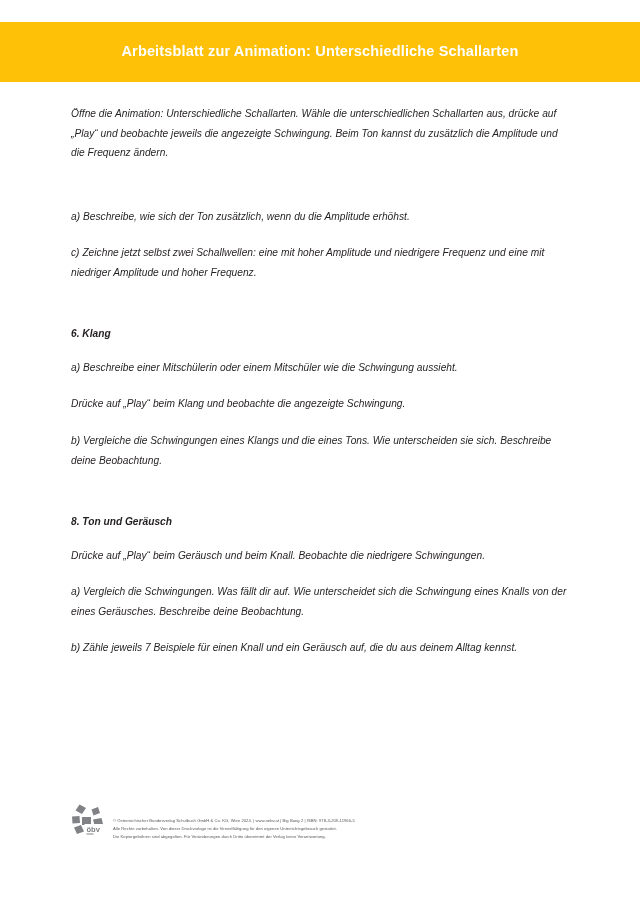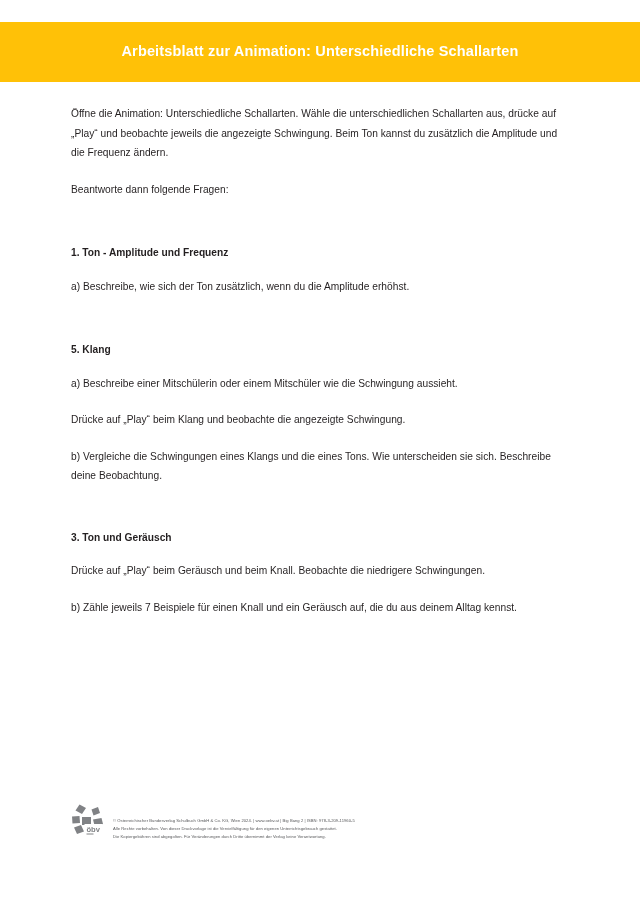--- a/index.html
+++ b/index.html
@@ -46,20 +46,21 @@
     line-height: 1.2;
     white-space: nowrap;
   }
 
   
   .content {
     position: absolute;
     top: 104px;
     left: 71px;
     width: 500px;
+    font-style: italic;
   }
 
   .para {
     font-size: 10.2px;
     line-height: 1.92;
     color: #231f20;
     margin: 0 0 17px 0;
     text-align: left;
     letter-spacing: 0.02px;
   }
@@ -113,38 +114,38 @@
 <div class="page">
 
   <div class="header-band">
     <div class="header-title">Arbeitsblatt zur Animation: Unterschiedliche Schallarten</div>
   </div>
 
   <div class="content">
 
     <p class="para">Öffne die Animation: Unterschiedliche Schallarten. Wähle die unterschiedlichen Schallarten aus, drücke auf „Play“ und beobachte jeweils die angezeigte Schwingung. Beim Ton kannst du zusätzlich die Amplitude und die Frequenz ändern.</p>
 
-    <p class="para">Beantworte dann folgende Fragen:</p>
 
     <div class="spacer-lg"></div>
 
-    <h2 class="section-head">1. Ton - Amplitude und Frequenz</h2>
     <p class="para">a) Beschreibe, wie sich der Ton zusätzlich, wenn du die Amplitude erhöhst.</p>
+    <p class="para last-of-block">c) Zeichne jetzt selbst zwei Schallwellen: eine mit hoher Amplitude und niedrigere Frequenz und eine mit niedriger Amplitude und hoher Frequenz.</p>
 
     <div class="spacer-lg"></div>
 
-    <h2 class="section-head">5. Klang</h2>
+    <h2 class="section-head">6. Klang</h2>
     <p class="para">a) Beschreibe einer Mitschülerin oder einem Mitschüler wie die Schwingung aussieht.</p>
     <p class="para">Drücke auf „Play“ beim Klang und beobachte die angezeigte Schwingung.</p>
     <p class="para last-of-block">b) Vergleiche die Schwingungen eines Klangs und die eines Tons. Wie unterscheiden sie sich. Beschreibe deine Beobachtung.</p>
 
     <div class="spacer-lg"></div>
 
-    <h2 class="section-head">3. Ton und Geräusch</h2>
+    <h2 class="section-head">8. Ton und Geräusch</h2>
     <p class="para">Drücke auf „Play“ beim Geräusch und beim Knall. Beobachte die niedrigere Schwingungen.</p>
+    <p class="para">a) Vergleich die Schwingungen. Was fällt dir auf. Wie unterscheidet sich die Schwingung eines Knalls von der eines Geräusches. Beschreibe deine Beobachtung.</p>
     <p class="para">b) Zähle jeweils 7 Beispiele für einen Knall und ein Geräusch auf, die du aus deinem Alltag kennst.</p>
 
   </div>
 
   <div class="footer">
     <div class="logo-wrap">
       <svg width="34" height="38" viewBox="0 0 34 38" aria-hidden="true">
         <g fill="#808285">
           <polygon points="8.5,1.5 15.0,5.0 11.0,11.0 4.5,7.5"></polygon>
           <polygon points="20.5,6.5 27.0,4.0 29.0,10.0 22.5,12.5"></polygon>

